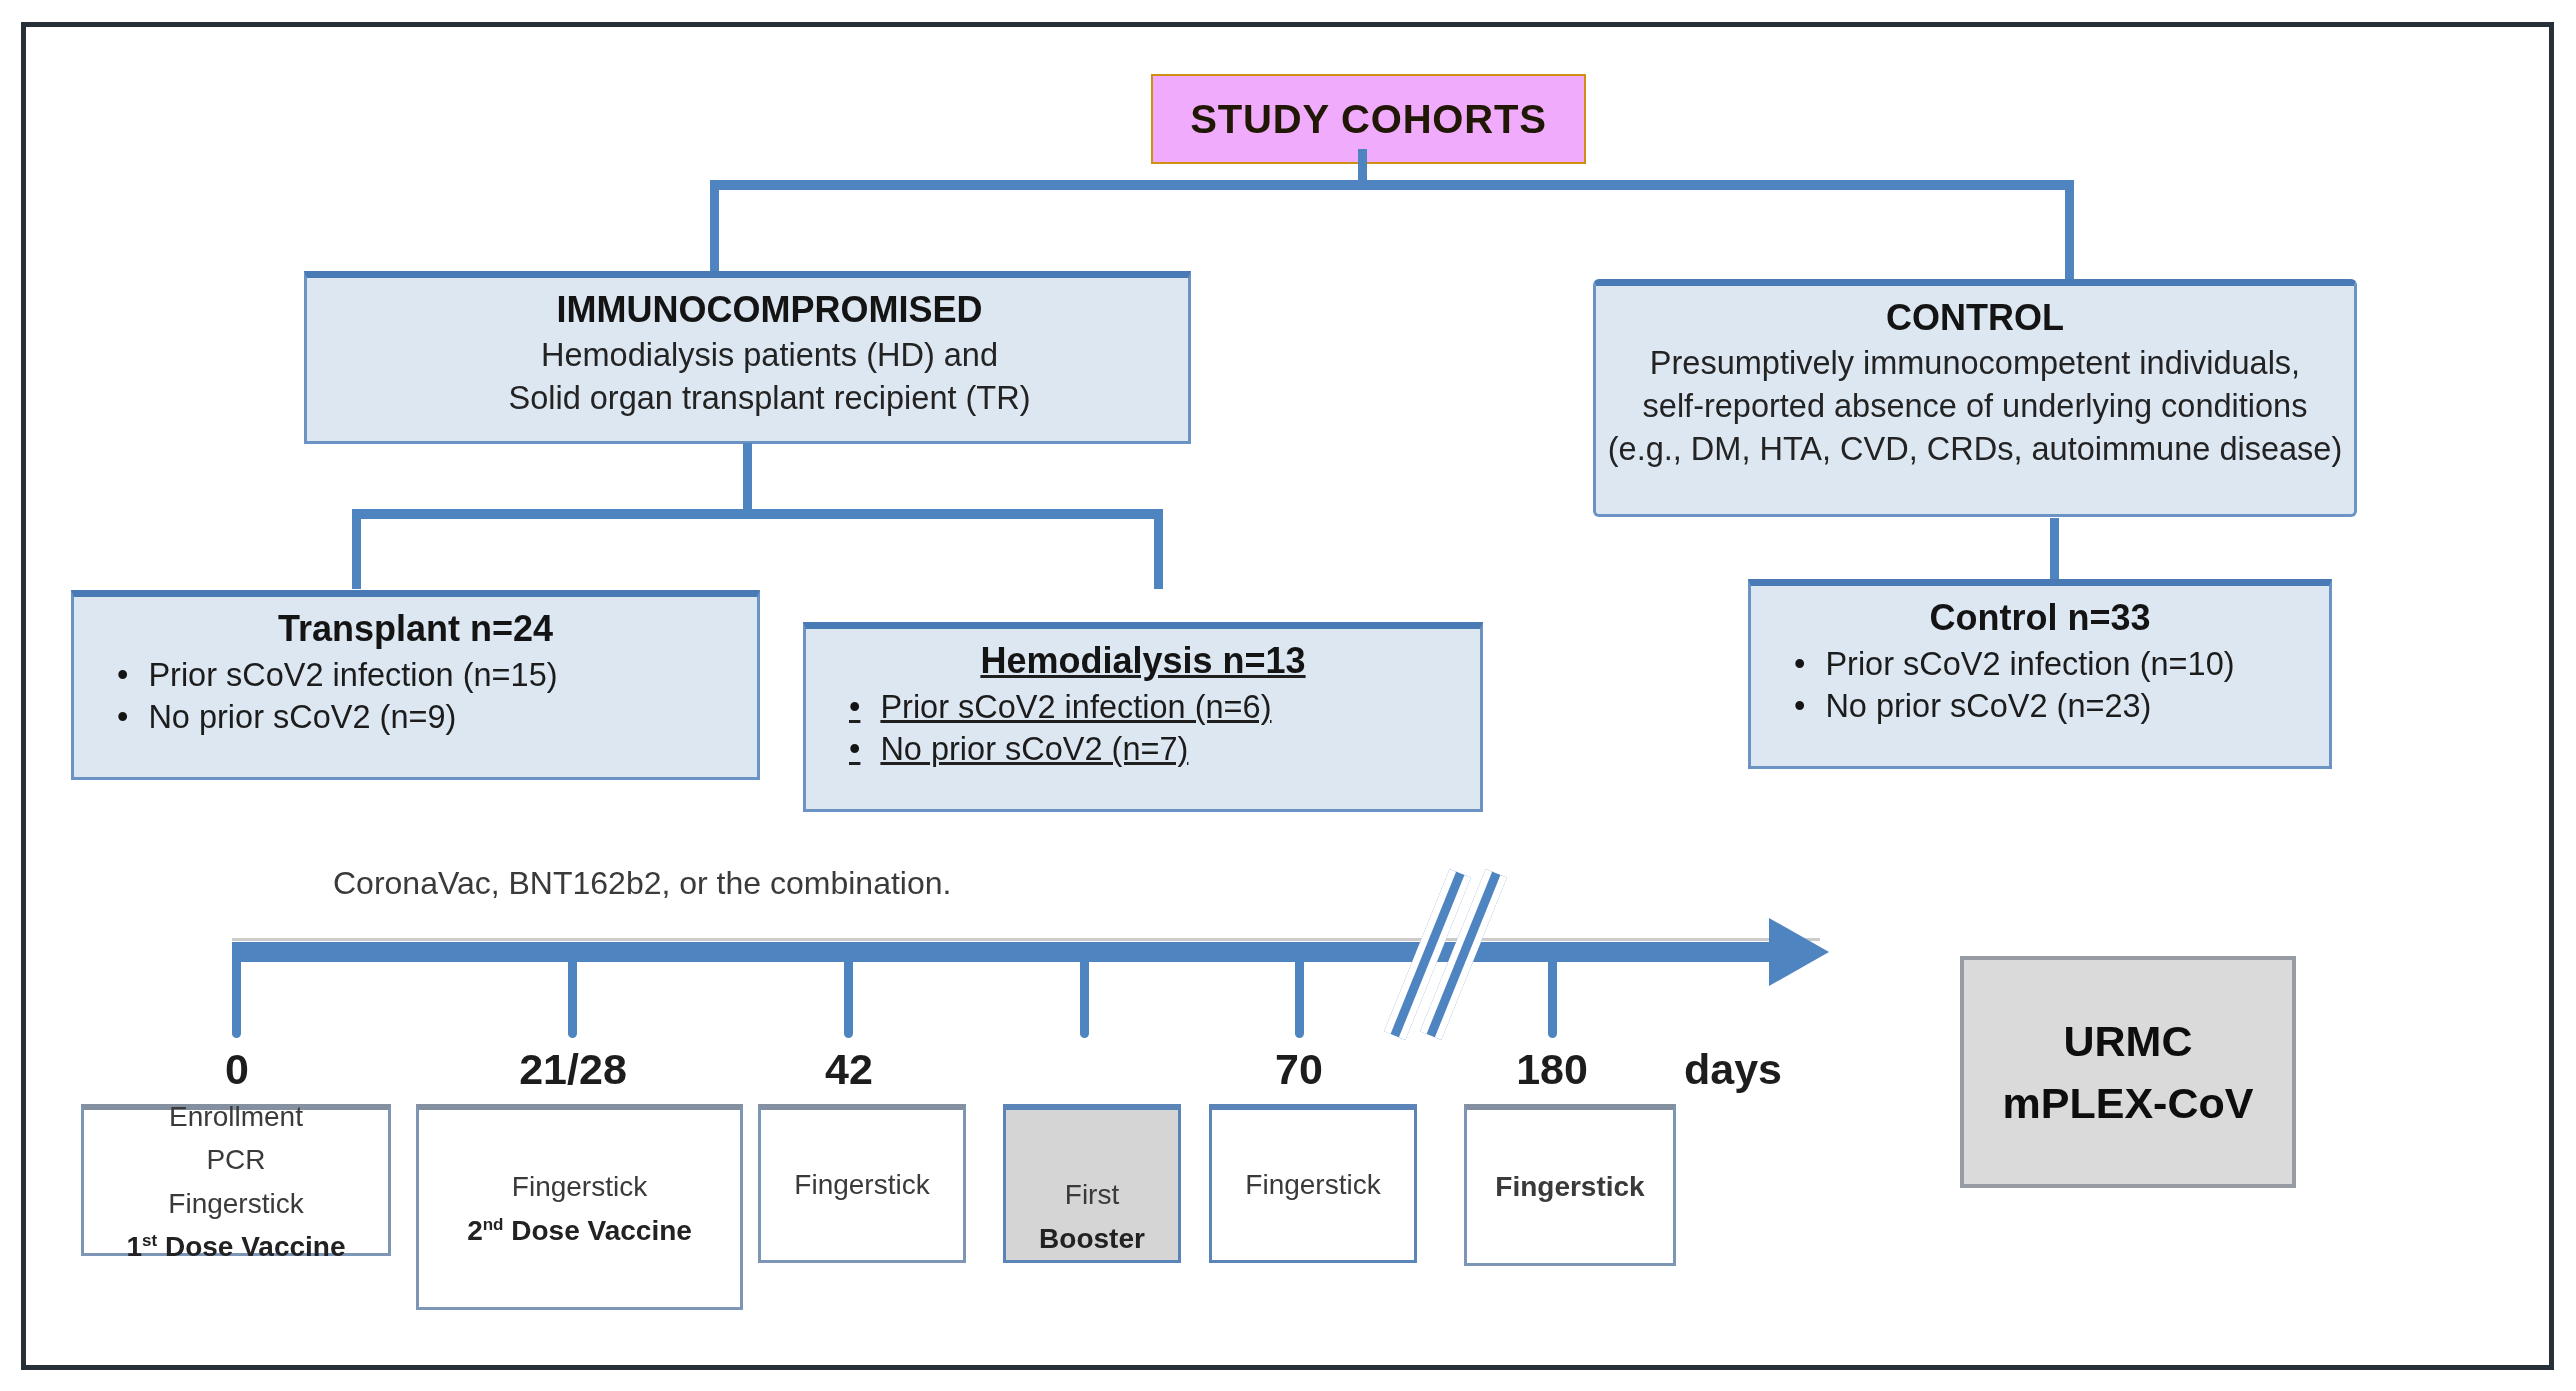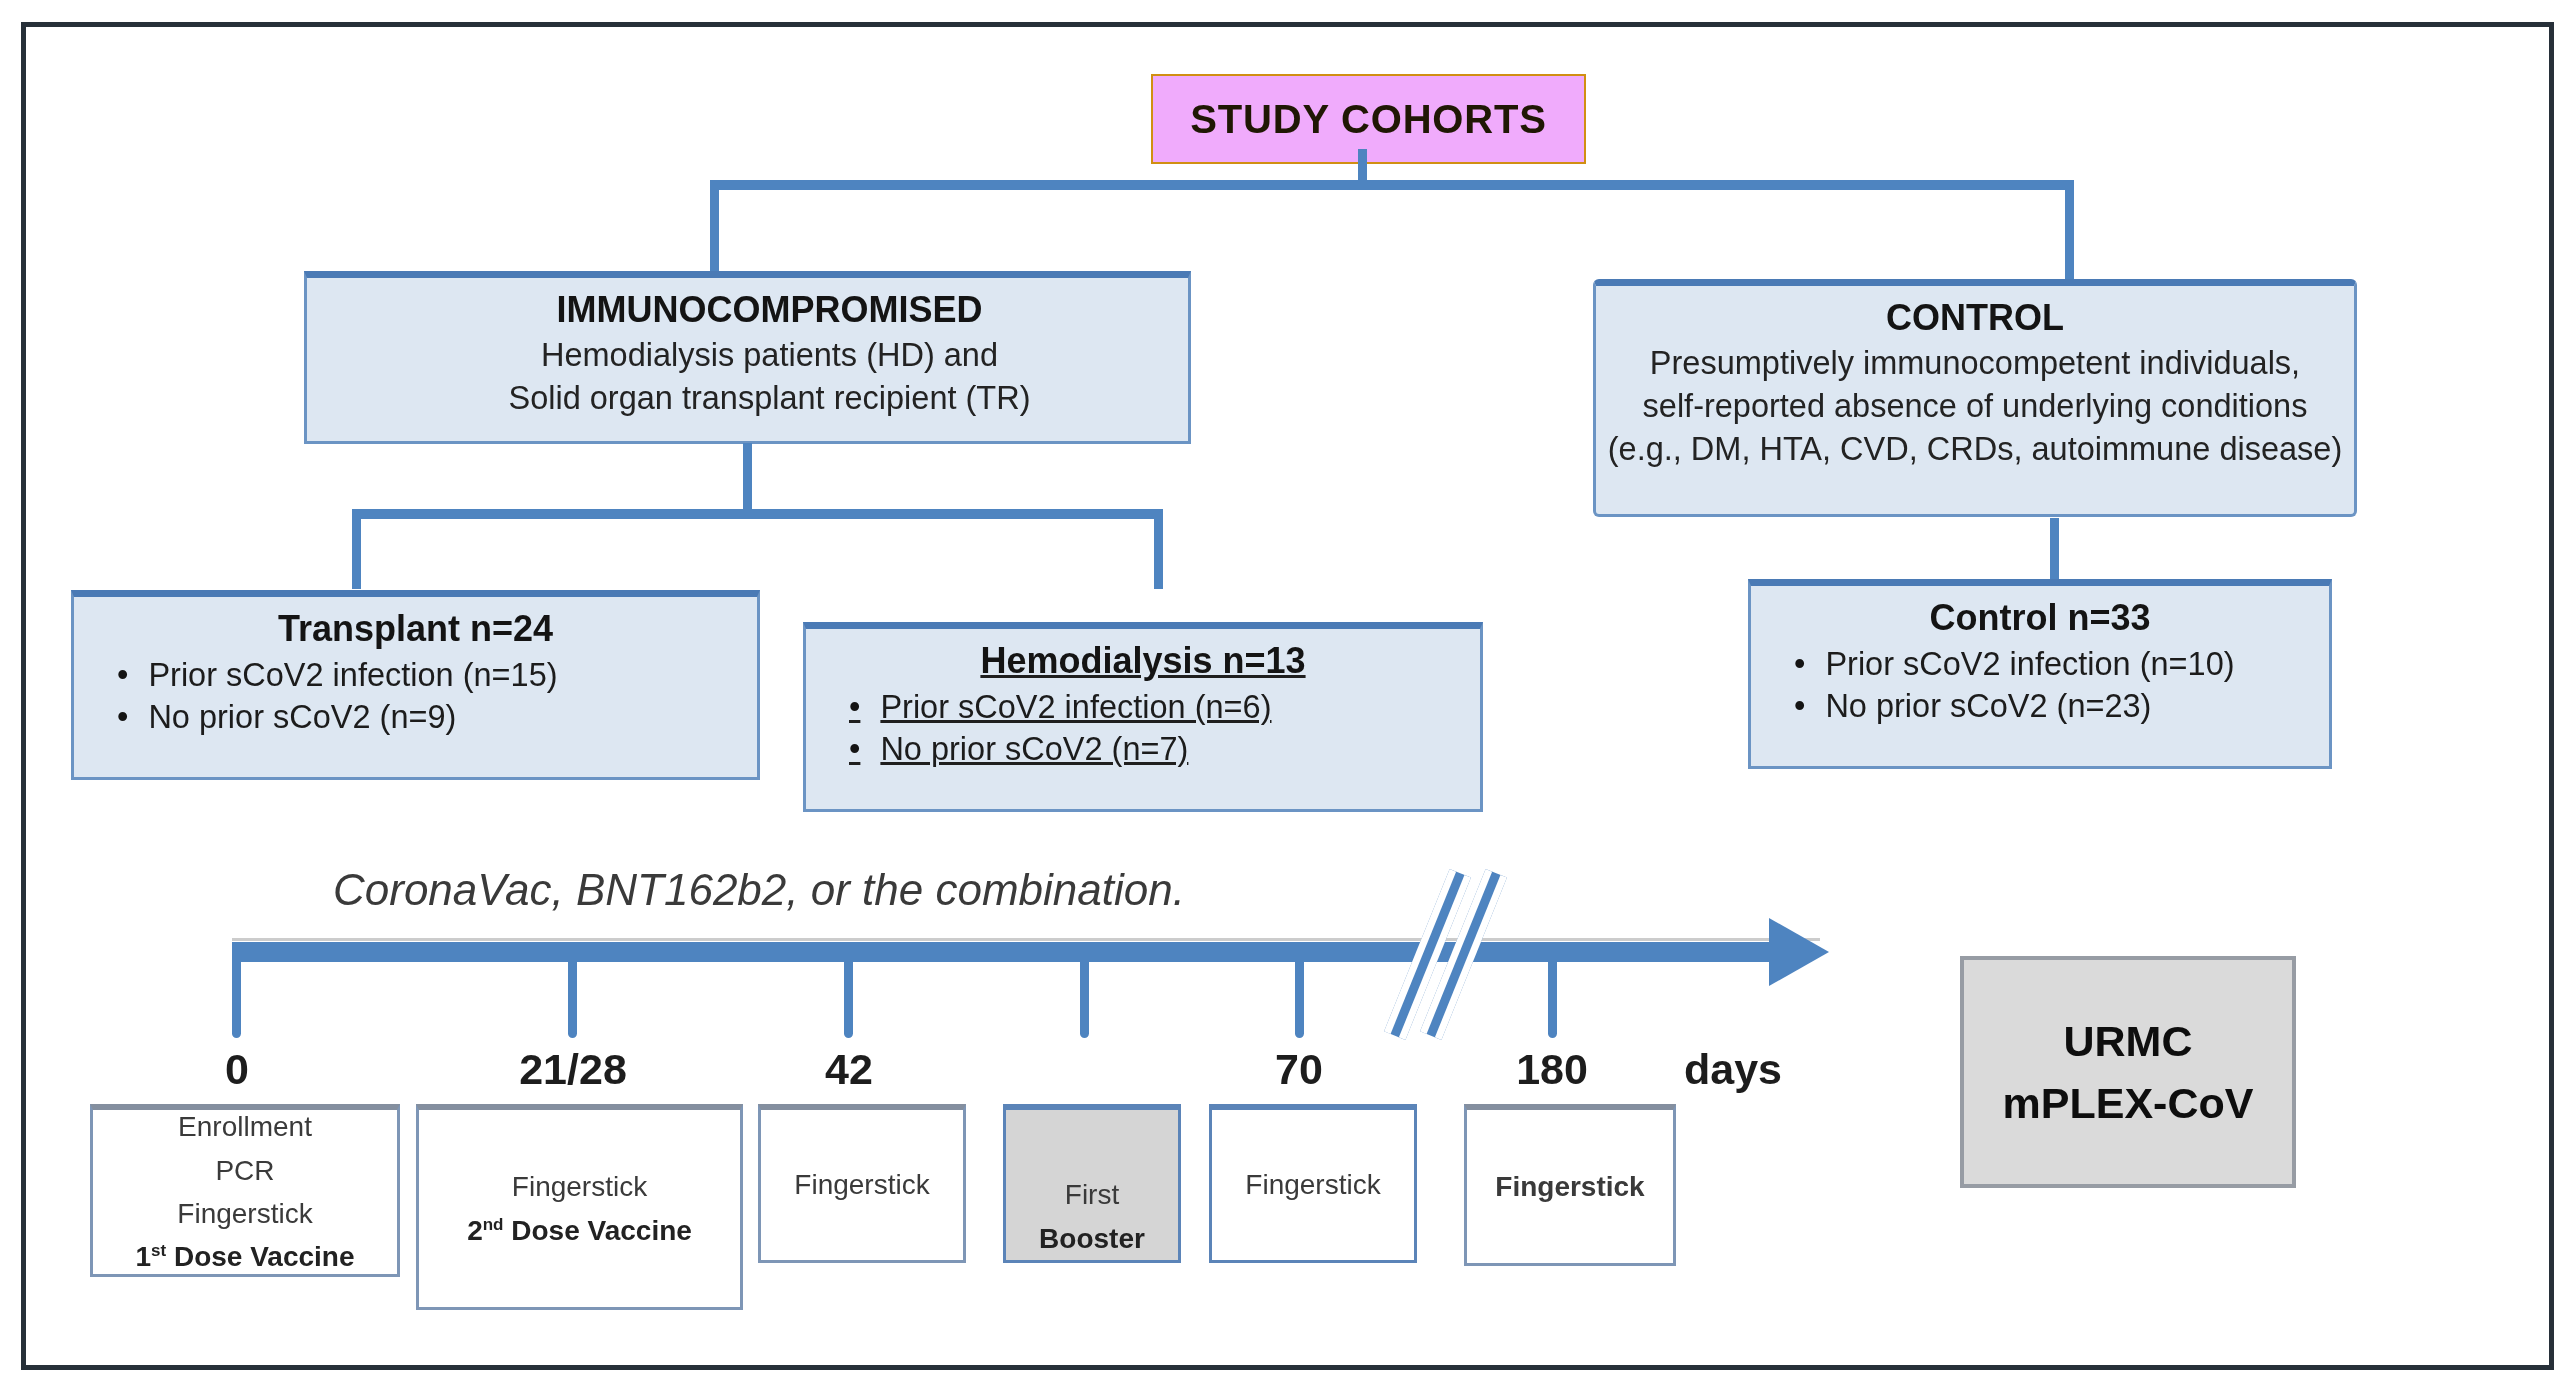--- a/index.html
+++ b/index.html
@@ -22,21 +22,21 @@
     background:#dde7f2;border:3.1px solid #6b94c4;border-top:7px solid #4a7ab5;box-sizing:border-box;
     text-align:center;
   }
   .bluebox .bx-title{font-weight:bold;font-size:36px;color:#141414;margin-top:10.8px;}
   .bluebox .bx-line{font-size:32.5px;color:#232323;margin-top:6.2px;}
   .bullets{margin-top:7.7px;text-align:left;padding-left:43px;}
   .bullet-row{display:flex;align-items:baseline;margin-top:4.6px;}
   .bullet-mark{font-size:32.5px;margin-right:20px;color:#141414;}
   .bullet-text{font-size:32.5px;color:#1c1c1c;}
   
-  .tl-heading{left:333px;top:865px;font-size:44px;color:#3a3a3a;white-space:nowrap;font-style:italic;}
+  .tl-heading{left:333px;top:865px;font-size:32px;color:#3a3a3a;white-space:nowrap;}
   .bar-topline{left:232px;top:938px;width:1588px;height:3.1px;background:#cccccc;}
   .tl-bar{left:232px;top:942px;width:1540px;height:20px;background:#4e84c0;}
   .tl-arrowhead{
     left:1769px;top:918px;width:0;height:0;
     border-top:34px solid transparent;border-bottom:34px solid transparent;border-left:60px solid #4e84c0;
   }
   .tick{top:961px;width:9.3px;height:77px;background:#4e84c0;border-radius:0 0 4.6px 4.6px;}
   .break-slash{
     top:867px;width:9.3px;height:175px;background:#4e84c0;
     border-left:7.7px solid #ffffff;border-right:7.7px solid #ffffff;
@@ -155,21 +155,21 @@
   <div class="abs break-slash" style="left:1416px;"></div>
   <div class="abs break-slash" style="left:1452px;"></div>
 
   <div class="abs tick-label" style="left:121px;">0</div>
   <div class="abs tick-label" style="left:457px;">21/28</div>
   <div class="abs tick-label" style="left:733px;">42</div>
   <div class="abs tick-label" style="left:1183px;">70</div>
   <div class="abs tick-label" style="left:1436px;">180</div>
   <div class="abs tick-label" style="left:1617px;">days</div>
 
-  <div class="abs event-box" style="left:90px;width:310px;height:173px;">
+  <div class="abs event-box" style="left:81px;width:310px;height:152px;">
     <div class="ev-line">Enrollment</div>
     <div class="ev-line">PCR</div>
     <div class="ev-line">Fingerstick</div>
     <div class="ev-bold"><span>1</span><sup>st</sup><span> Dose Vaccine</span></div>
   </div>
 
   <div class="abs event-box" style="left:416px;width:327px;height:206px;">
     <div class="ev-line">Fingerstick</div>
     <div class="ev-bold"><span>2</span><sup>nd</sup><span> Dose Vaccine</span></div>
   </div>

